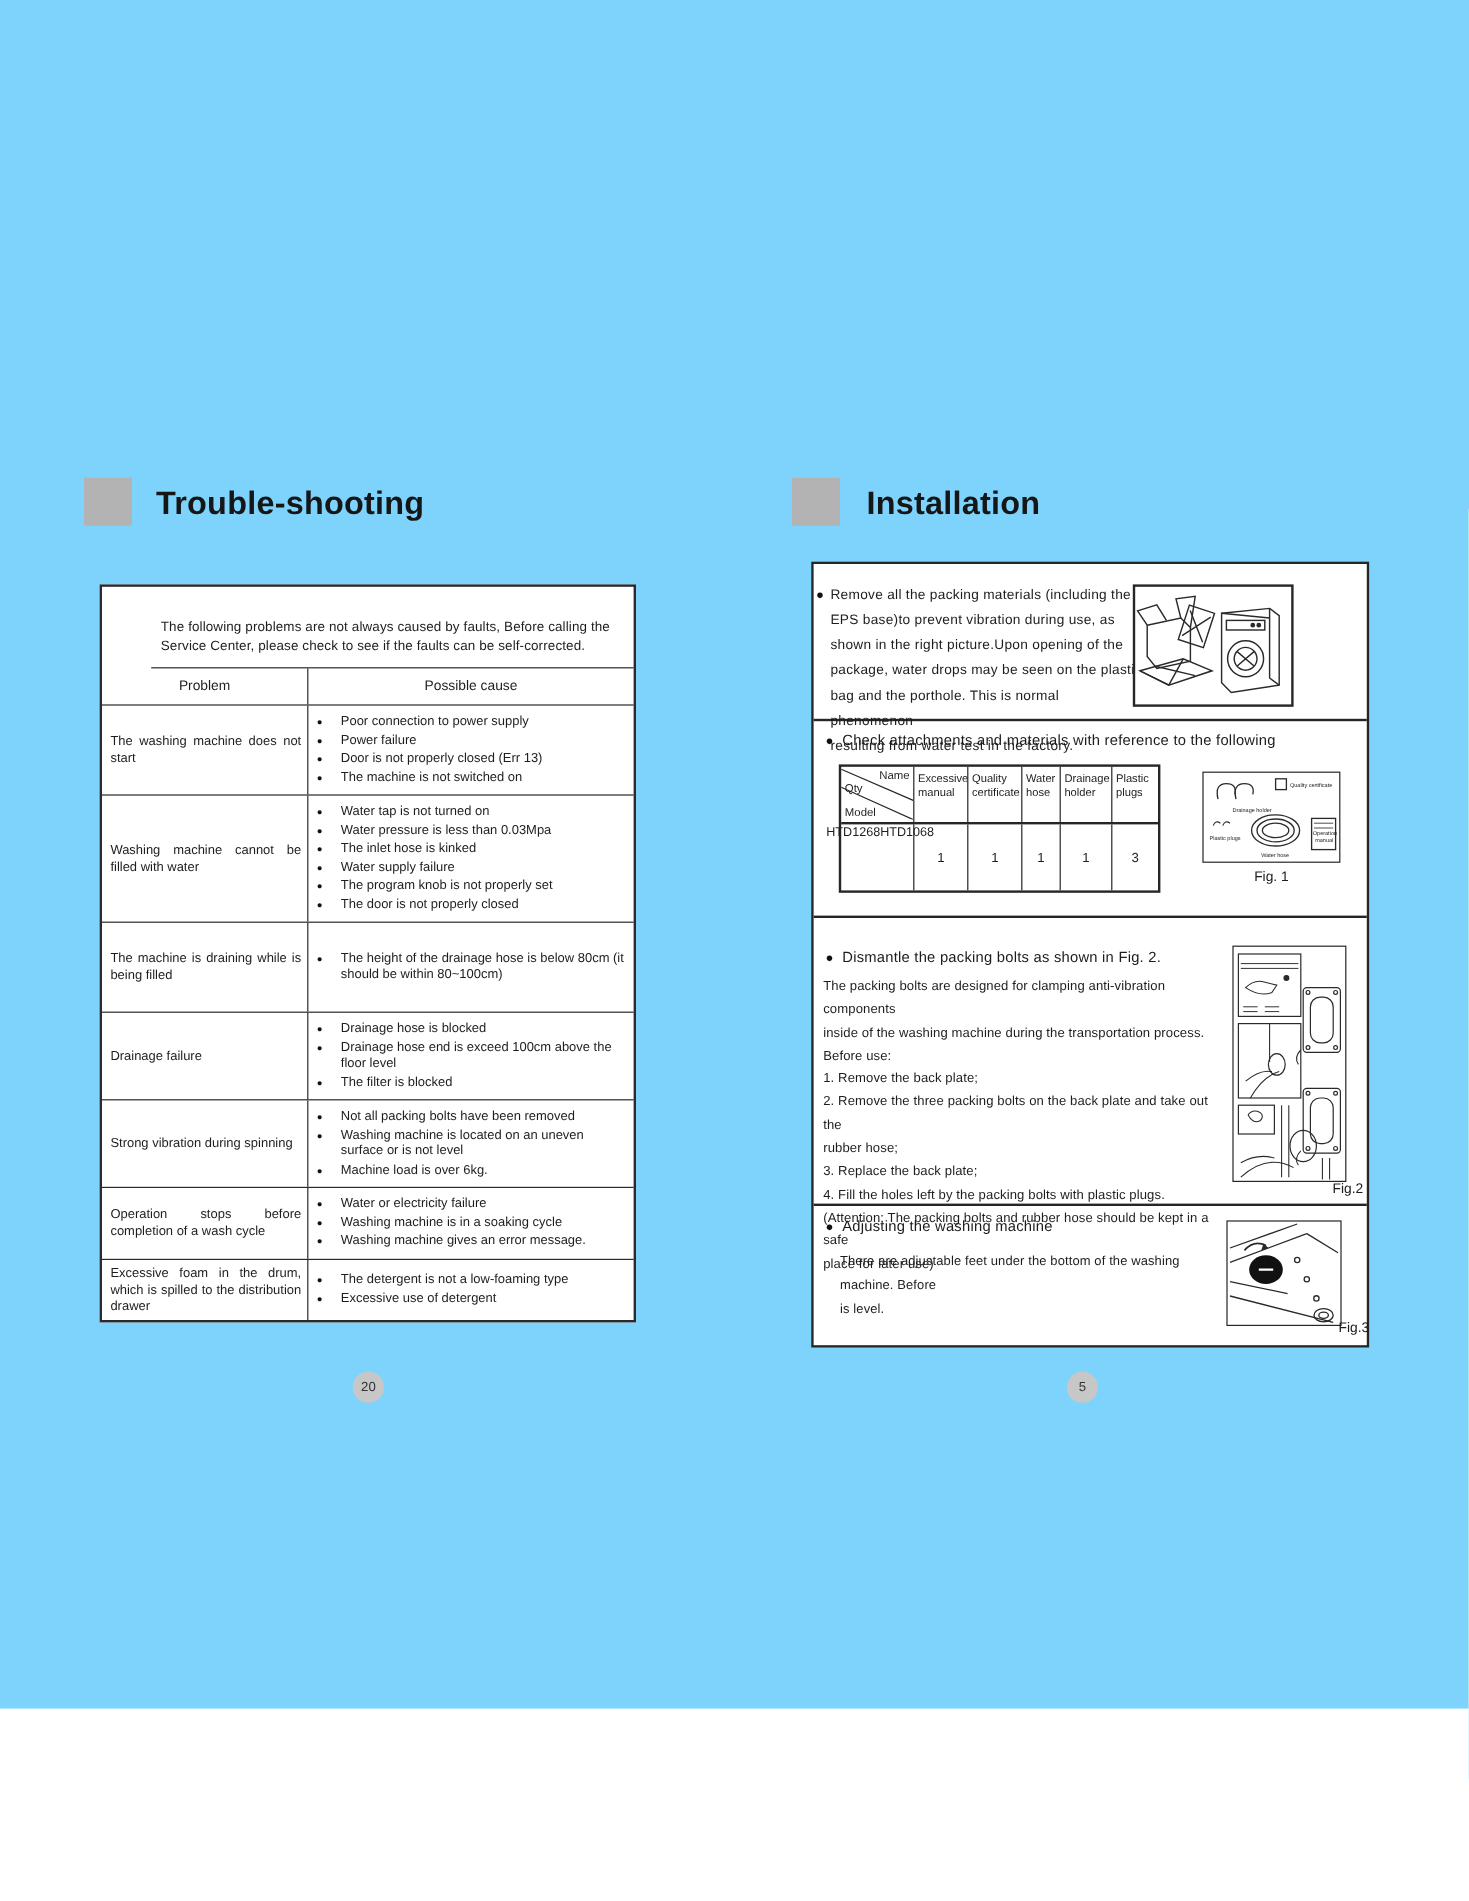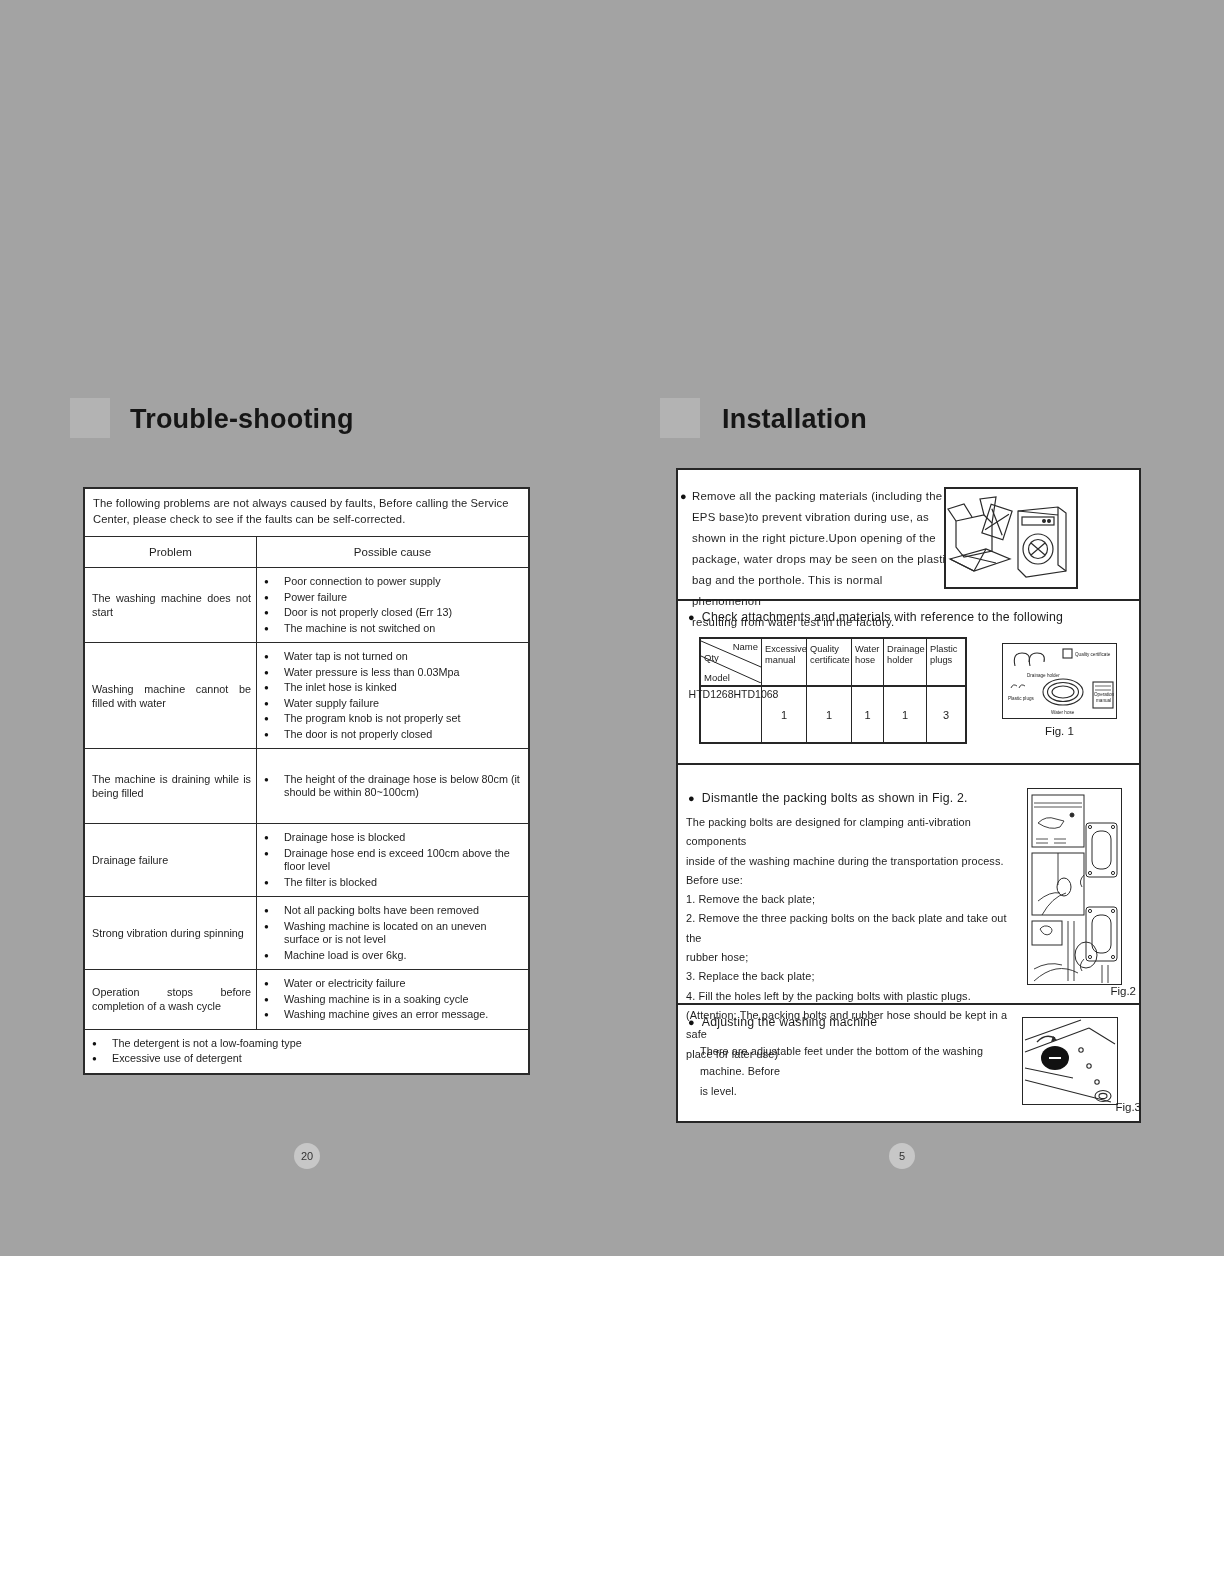--- a/index.html
+++ b/index.html
@@ -1,26 +1,26 @@
 <!DOCTYPE html>
 <html><head>
 <meta charset="utf-8">
 <style>
   html,body{margin:0;padding:0;background:#fff;}
-  .sheet{position:relative;width:1224px;height:1256px;background:#a3a3a3;overflow:hidden;
+  .sheet{position:relative;width:1224px;height:1424px;background:#7dd3fc;overflow:hidden;
          font-family:"Liberation Sans","DejaVu Sans",sans-serif;color:#1e1e1e;}
   .abs{position:absolute;}
 
   
   .marker-sq{position:absolute;width:40px;height:40px;background:#b3b3b3;}
   .page-title{position:absolute;font-size:27px;font-weight:bold;color:#161616;letter-spacing:.2px;white-space:nowrap;}
 
   
   .ts-table{position:absolute;left:83px;top:487px;width:447px;border:2px solid #2a2a2a;box-sizing:border-box;background:#fff;}
-  .ts-intro{padding:6px 10px 9px 8px;font-size:11.2px;line-height:16px;border-bottom:1px solid #2a2a2a;letter-spacing:.1px;}
+  .ts-intro{padding:26px 10px 9px 8px;font-size:11.2px;line-height:16px;border-bottom:1px solid #2a2a2a;letter-spacing:.1px;margin-left:41px;}
   .ts-hrow{display:flex;border-bottom:1px solid #2a2a2a;height:30px;}
   .ts-hcell{display:flex;align-items:center;justify-content:center;font-size:11.5px;}
   .ts-hcell.p{width:172px;border-right:1px solid #2a2a2a;box-sizing:border-box;}
   .ts-hcell.c{flex:1;}
   .trow{display:flex;border-bottom:1px solid #2a2a2a;align-items:center;}
   .trow:last-child{border-bottom:none;}
   .pcell{width:172px;box-sizing:border-box;border-right:1px solid #2a2a2a;align-self:stretch;
          display:flex;align-items:center;padding:4px 5px 4px 7px;font-size:10.8px;line-height:14px;text-align:justify;}
   .ccell{flex:1;padding:5px 4px 5px 7px;}
   .cause{display:flex;font-size:10.8px;line-height:13.5px;margin:2px 0;}
@@ -204,20 +204,21 @@
             <span class="blt">●</span>
             <span class="ctext">Washing machine is in a soaking cycle</span>
           </div>
           <div class="cause">
             <span class="blt">●</span>
             <span class="ctext">Washing machine gives an error message.</span>
           </div>
         </div>
     </div>
     <div class="trow">
+      <div class="pcell">Excessive foam in the drum, which is spilled to the distribution drawer</div>
       <div class="ccell">
 
       <div class="cause">
             <span class="blt">●</span>
             <span class="ctext">The detergent is not a low-foaming type</span>
           </div>
           <div class="cause">
             <span class="blt">●</span>
             <span class="ctext">Excessive use of detergent</span>
           </div>

